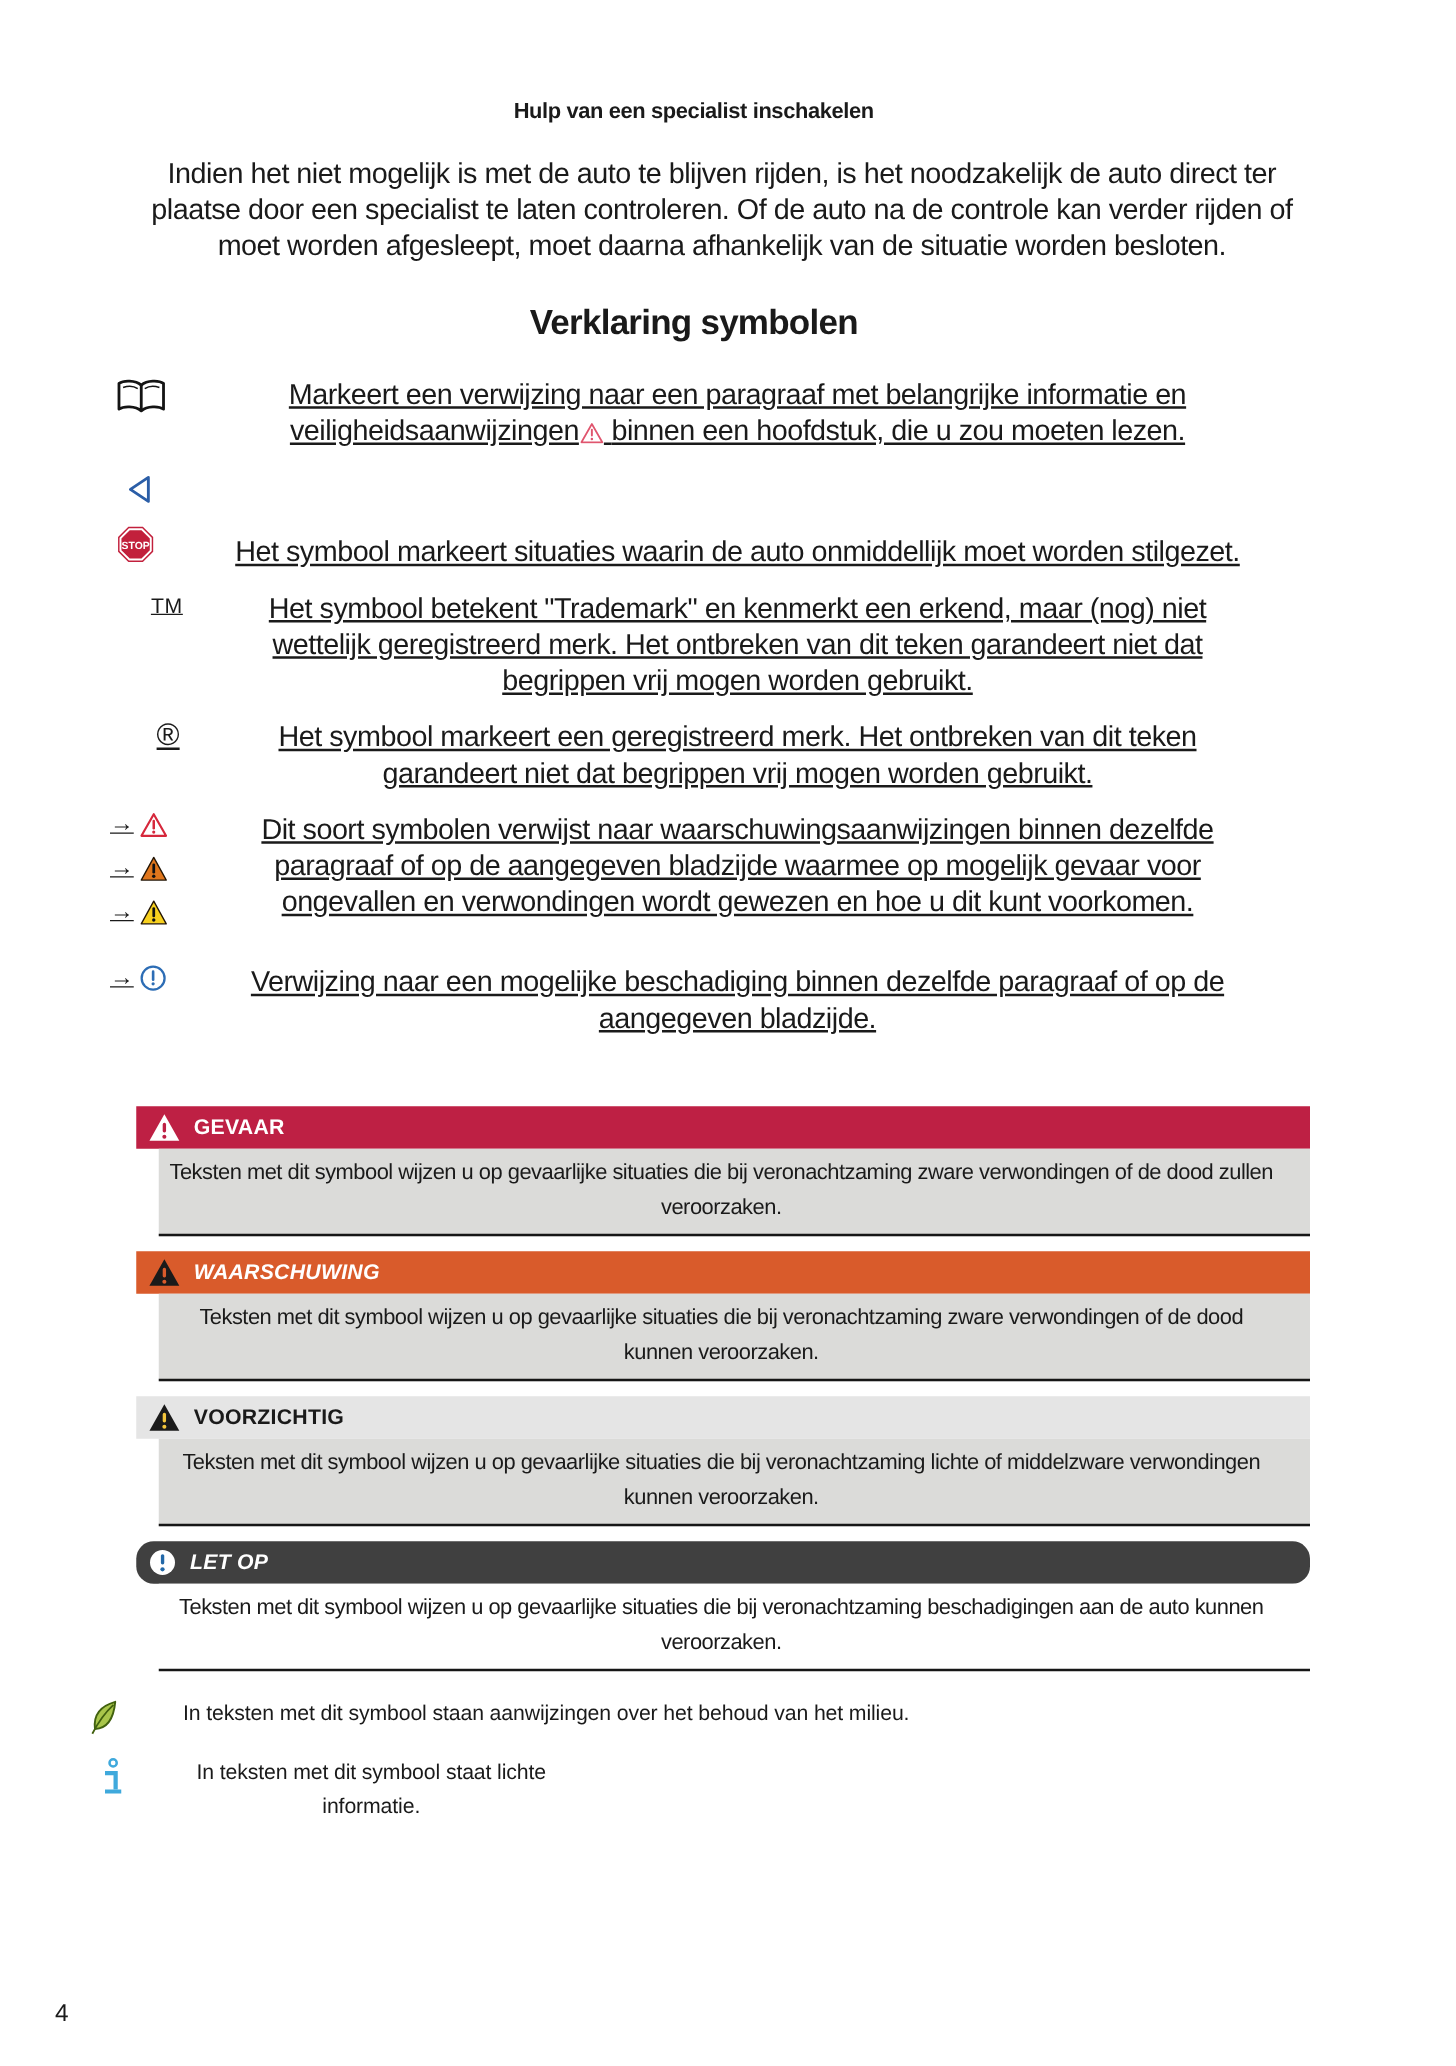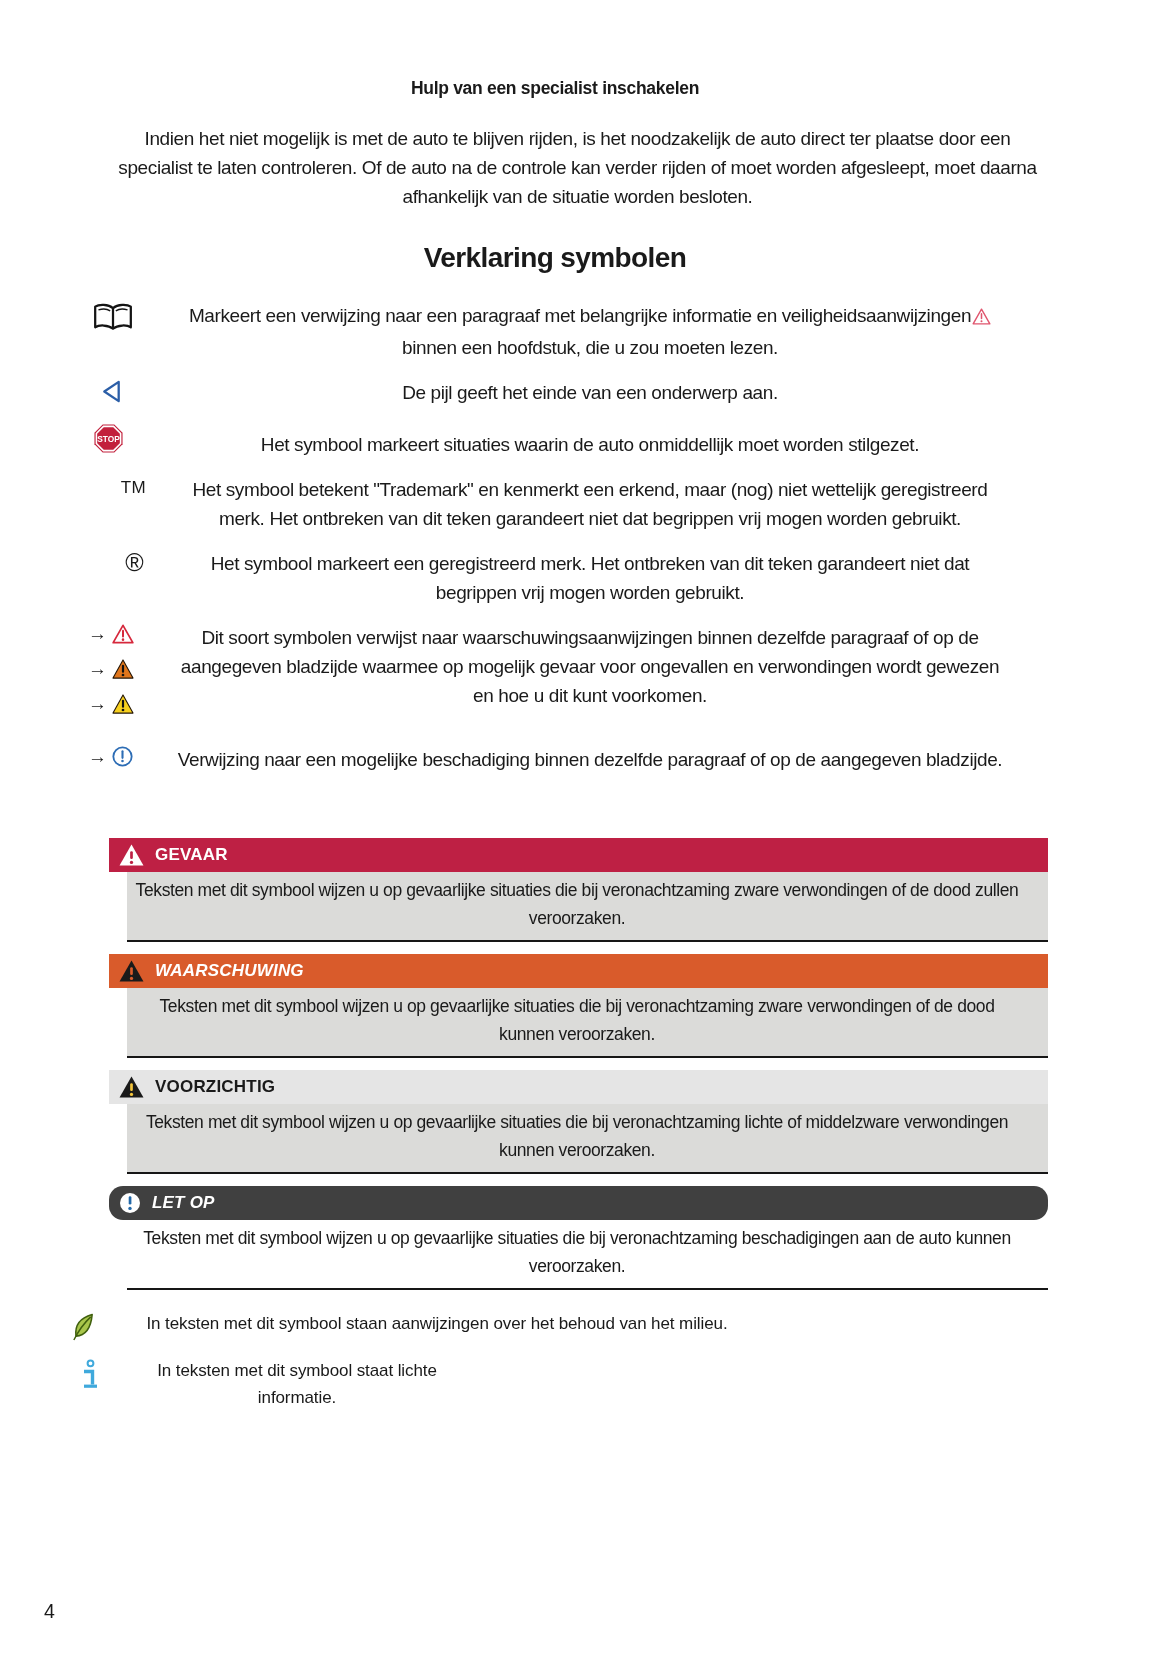--- a/index.html
+++ b/index.html
@@ -1,25 +1,25 @@
 <!DOCTYPE html>
 <html><head>
 <meta charset="utf-8">
 <style>
   html,body{margin:0;padding:0;background:#ffffff;}
   .page{
     position:relative;width:1165px;height:1653px;background:#ffffff;
     font-family:"Liberation Sans","DejaVu Sans",sans-serif;color:#1a1a1a;overflow:hidden;text-align:center;
   }
   .content{position:absolute;left:62px;top:78px;width:986px;}
-  .txt{font-size:19px;line-height:29px;letter-spacing:-0.4px;}
+  .txt{font-size:23px;line-height:29px;letter-spacing:-0.4px;}
   .sub-heading{font-size:17.5px;font-weight:600;letter-spacing:-0.3px;margin:0;}
   .intro{margin:25px 0 0 48px;width:935px;}
   .big-heading{font-size:28px;font-weight:600;letter-spacing:-0.6px;margin:30px 0 0 0;line-height:34px;}
-  .sym-list{margin-top:26px;}
+  .sym-list{margin-top:26px;text-decoration:underline;}
   .sym-row{display:flex;margin-bottom:16px;}
   .sym-icon{width:113px;flex:none;padding-left:30px;box-sizing:border-box;padding-top:1px;}
   .sym-text{width:830px;}
   .tm-label{font-size:17px;letter-spacing:0.5px;font-weight:400;}
   .reg-label{font-size:25px;line-height:25px;}
   .arrow-group{display:flex;align-items:center;gap:5px;margin-bottom:15px;}
   .arrow-glyph{font-size:19px;line-height:20px;letter-spacing:0;}
   .inline-tri{display:inline-block;vertical-align:-3px;margin-left:1px;}
   
   .notice{margin-top:12px;padding-left:47px;}
@@ -72,21 +72,20 @@
               </svg></span> <span>binnen een hoofdstuk, die u zou moeten lezen.</span>
         </div>
       </div>
 
       <div class="sym-row">
         <div class="sym-icon" style="padding-left:38px;">
           <svg width="23" height="25" viewBox="0 0 24 26">
             <path d="M19.5 3 L4.5 13 L19.5 23 Z" fill="#ffffff" stroke="#2b5ea7" stroke-width="2.4" stroke-linejoin="round"></path>
           </svg>
         </div>
-        <div class="sym-text txt">De pijl geeft het einde van een onderwerp aan.</div>
       </div>
 
       <div class="sym-row">
         <div class="sym-icon" style="padding-left:31px;padding-top:0;">
           <svg width="31" height="31" viewBox="0 0 32 32">
             <polygon points="10,1.5 22,1.5 30.5,10 30.5,22 22,30.5 10,30.5 1.5,22 1.5,10" fill="#c2203c"></polygon>
             <polygon points="10.8,3.5 21.2,3.5 28.5,10.8 28.5,21.2 21.2,28.5 10.8,28.5 3.5,21.2 3.5,10.8" fill="none" stroke="#ffffff" stroke-width="1.6"></polygon>
             <text x="16" y="19.6" text-anchor="middle" font-size="8.6" font-weight="bold" fill="#ffffff" font-family="Liberation Sans, DejaVu Sans, sans-serif">STOP</text>
           </svg>
         </div>

